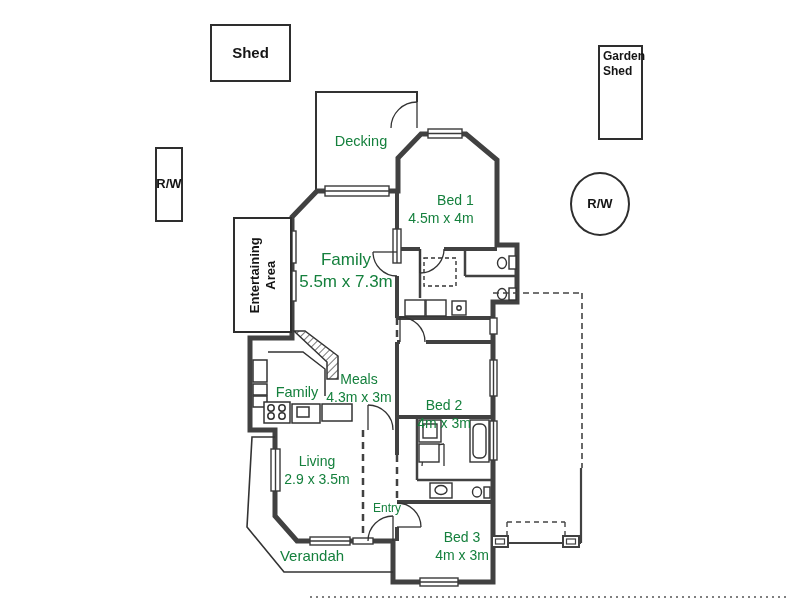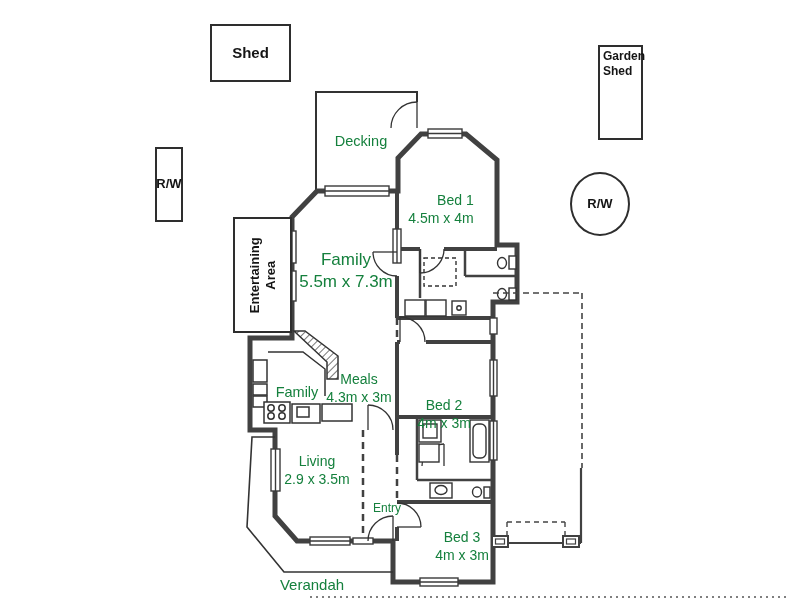--- a/index.html
+++ b/index.html
@@ -5,21 +5,21 @@
   html,body{margin:0;padding:0;background:#fff;}
   #stage{position:relative;width:800px;height:600px;background:#fff;overflow:hidden;
          font-family:"Liberation Sans",sans-serif;color:#151515;border-radius:10px;}
   #plan-svg{position:absolute;left:0;top:0;}
   .box{position:absolute;border:2.5px solid #2e2e2e;background:#fff;box-sizing:border-box;
        display:flex;align-items:center;justify-content:center;}
   .lbl{position:absolute;transform:translate(-50%,-50%);font-weight:normal;color:#15803d;
        text-align:center;line-height:1.32;white-space:nowrap;}
   .lbl .dims{display:block;}
   .f14{font-size:14px;}
-  .f15{font-size:15px;margin-top:29px;}
+  .f15{font-size:15px;}
   .pre{white-space:pre-line;}
   .boxlabel{font-weight:bold;font-size:13px;text-align:center;line-height:1.25;}
   #garden-shed-box{align-items:flex-start;}
   #garden-shed-box .boxlabel{margin-top:2px;text-align:left;font-size:12px;}
   #rw-circle{border-radius:50%;}
   #entertaining-box{border-width:2px;}
   .vert{transform:rotate(-90deg);white-space:pre-line;}
 </style>
 </head>
 <body>

